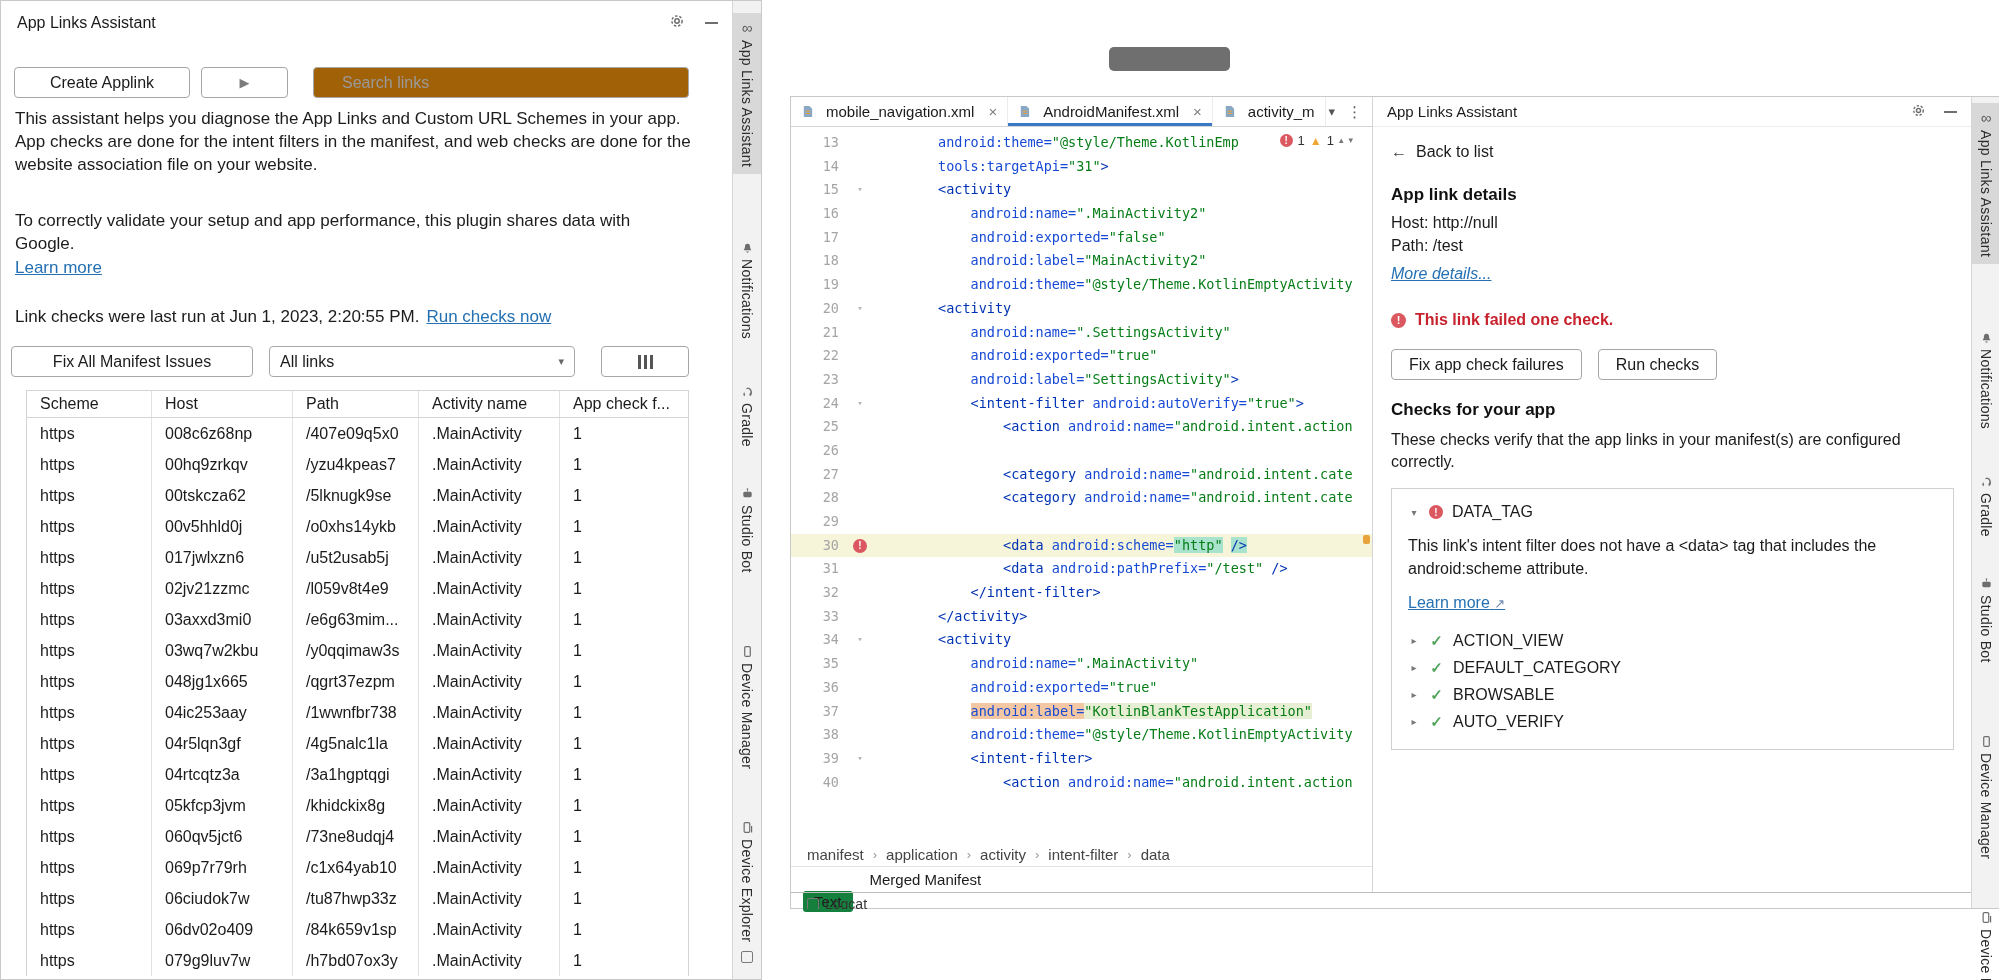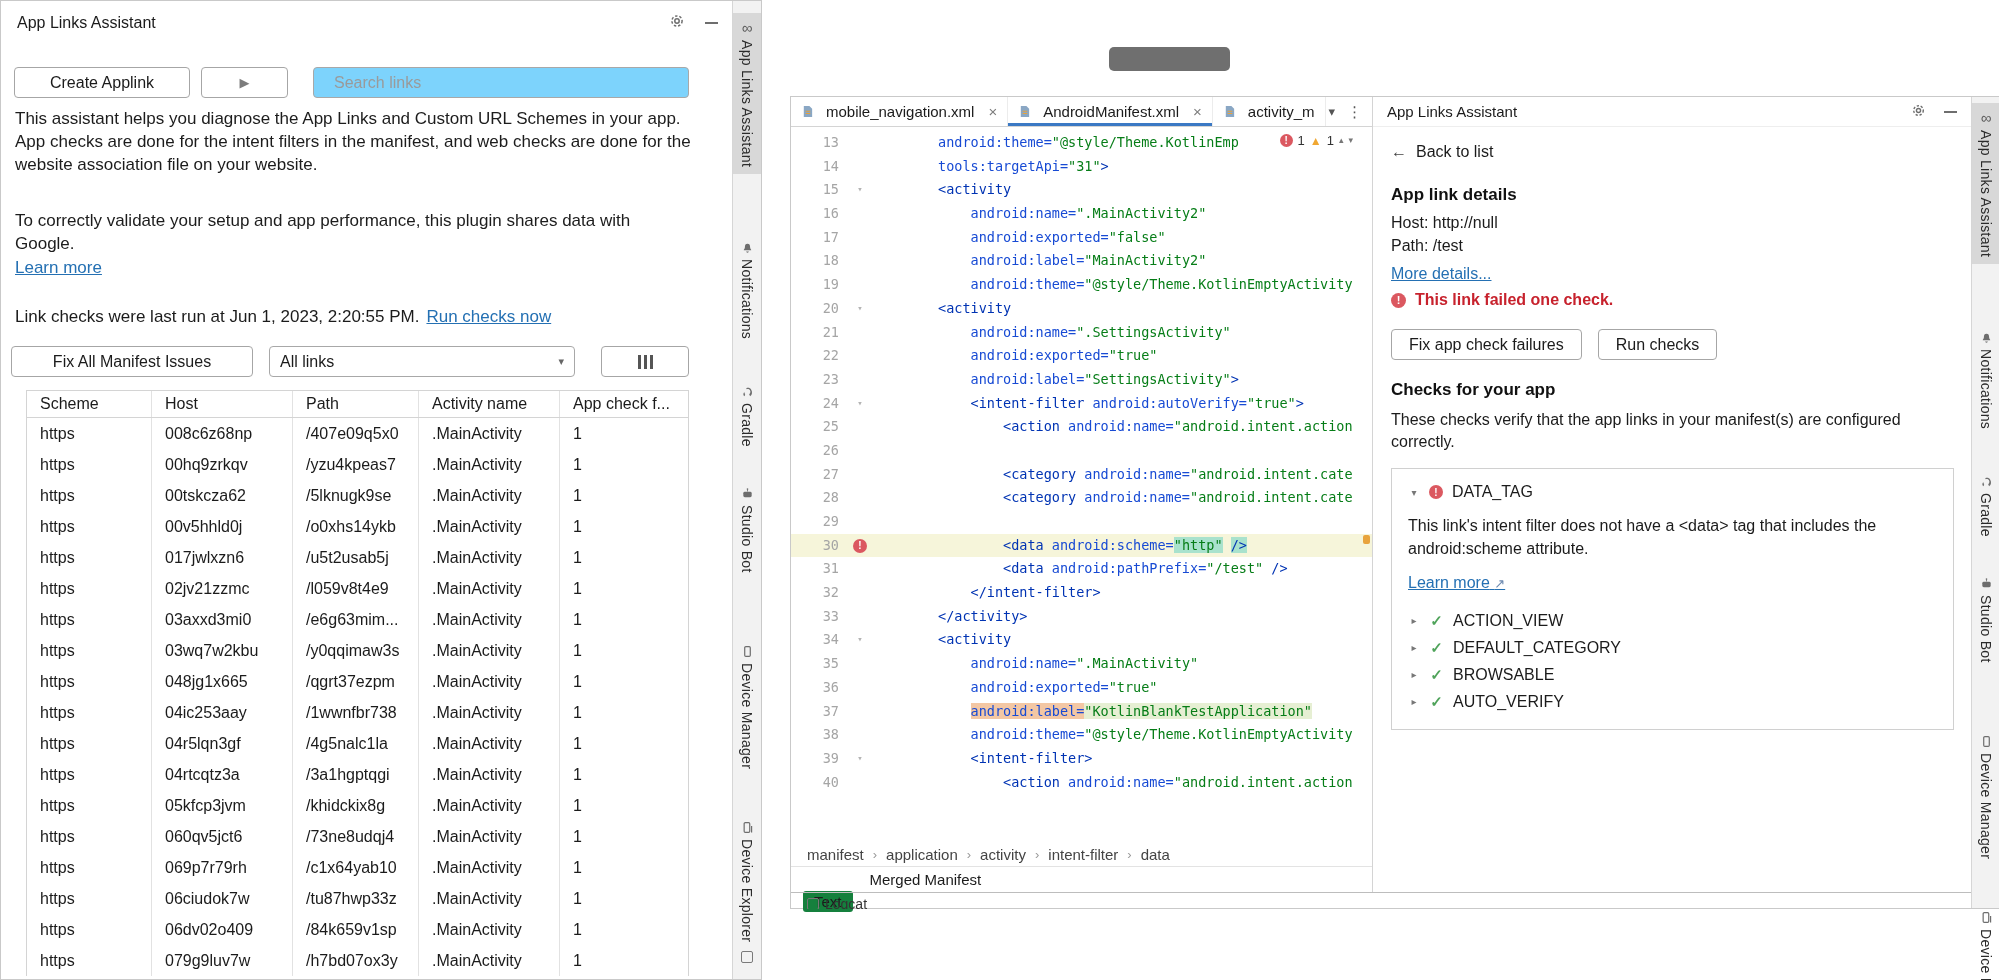--- a/index.html
+++ b/index.html
@@ -8,21 +8,21 @@
 
 
 .left-window{position:absolute;left:0;top:0;width:762px;height:980px;background:#fff;border:1px solid #c9c9c9;}
 .lw-titlebar{position:absolute;top:0;left:0;width:733px;height:44px;display:flex;align-items:center;padding:0 16px;font-size:16px;color:#1b1b1b;}
 .tb-icons{margin-left:auto;display:flex;gap:20px;align-items:center;}
 .minus{width:13px;height:2px;background:#6e6e6e;display:inline-block;}
 .btn{position:absolute;height:31px;background:#fff;border:1px solid #a6a6a6;border-radius:4px;font-size:16px;display:flex;align-items:center;justify-content:center;cursor:pointer;font-family:inherit;color:#1b1b1b;}
 .btn.create{left:13px;top:66px;width:176px;}
 .btn.play{left:200px;top:66px;width:87px;}
 .play-tri{color:#7c7c7c;font-size:13px;}
-.search{position:absolute;left:312px;top:66px;width:376px;height:31px;border:1px solid #a8a8a8;border-radius:4px;font-size:16px;padding:0 20px;font-family:inherit;color:#1b1b1b;background:#7dd3fc;}
+.search{position:absolute;left:312px;top:66px;width:376px;height:31px;border:1px solid #a8a8a8;border-radius:4px;font-size:16px;padding:0 28px;font-family:inherit;color:#1b1b1b;background:#a16207;}
 .search::placeholder{color:#9a9a9a;}
 .desc{position:absolute;left:14px;width:676px;font-size:17px;line-height:23px;color:#1c1c1c;}
 .p1{top:106px;}
 .p2{top:208px;width:640px;}
 a.link{color:#2470b3;text-decoration:underline;cursor:pointer;font-size:17px;}
 .lm{position:absolute;left:14px;top:257px;}
 .lastrun{position:absolute;left:14px;top:306px;font-size:17px;white-space:nowrap;}
 .lastrun a{margin-left:7px;}
 .btn.fix{left:10px;top:345px;width:242px;}
 .combo{position:absolute;left:268px;top:345px;width:306px;height:31px;border:1px solid #a8a8a8;border-radius:4px;display:flex;align-items:center;padding:0 10px;font-size:16px;background:#fff;cursor:pointer;}
@@ -105,21 +105,21 @@
 
 .assist-panel{position:absolute;left:581px;top:0;width:599px;height:795px;border-left:1px solid #d4d4d4;background:#fff;font-size:16px;overflow:hidden;}
 .ap-header{height:30px;display:flex;align-items:center;padding:0 14px;font-size:15px;border-bottom:1px solid #eee;}
 .ap-icons{margin-left:auto;display:flex;gap:18px;align-items:center;}
 .ap-body{padding:16px 18px 0 18px;}
 .back{display:flex;gap:9px;align-items:center;font-size:16px;cursor:pointer;margin-bottom:24px;color:#1b1b1b;}
 .back-arrow{font-size:16px;color:#444;}
 .ap-h{font-size:17px;font-weight:bold;margin-bottom:9px;color:#111;}
 .ap-line{margin-bottom:5px;color:#1b1b1b;}
 a.plink{color:#2470b3;text-decoration:underline;cursor:pointer;display:inline-block;}
-.morelink{margin:5px 0 8px 0;}
+.morelink{margin:5px 0 28px 0;font-style:italic;}
 .failed{display:flex;gap:9px;align-items:center;color:#c7222d;font-weight:bold;margin-bottom:20px;}
 .btnrow{display:flex;gap:16px;margin-bottom:20px;}
 .pbtn{height:31px;padding:0 17px;border:1px solid #a6a6a6;border-radius:4px;background:#fff;font-size:16px;font-family:inherit;cursor:pointer;color:#1b1b1b;}
 .checksdesc{line-height:22px;margin-bottom:15px;color:#1b1b1b;}
 .card{border:1px solid #d0d0d0;padding:14px 16px;width:563px;background:#fff;}
 .check-first{display:flex;gap:9px;align-items:center;margin-bottom:13px;}
 .chev-d,.chev-r{color:#777;font-size:10px;width:12px;display:inline-flex;justify-content:center;}
 .dtdesc{line-height:23px;margin-bottom:14px;}
 .lm2{display:inline-flex;gap:5px;align-items:center;margin-bottom:15px;}
 .ext{color:#6d8ab0;font-size:13px;}

